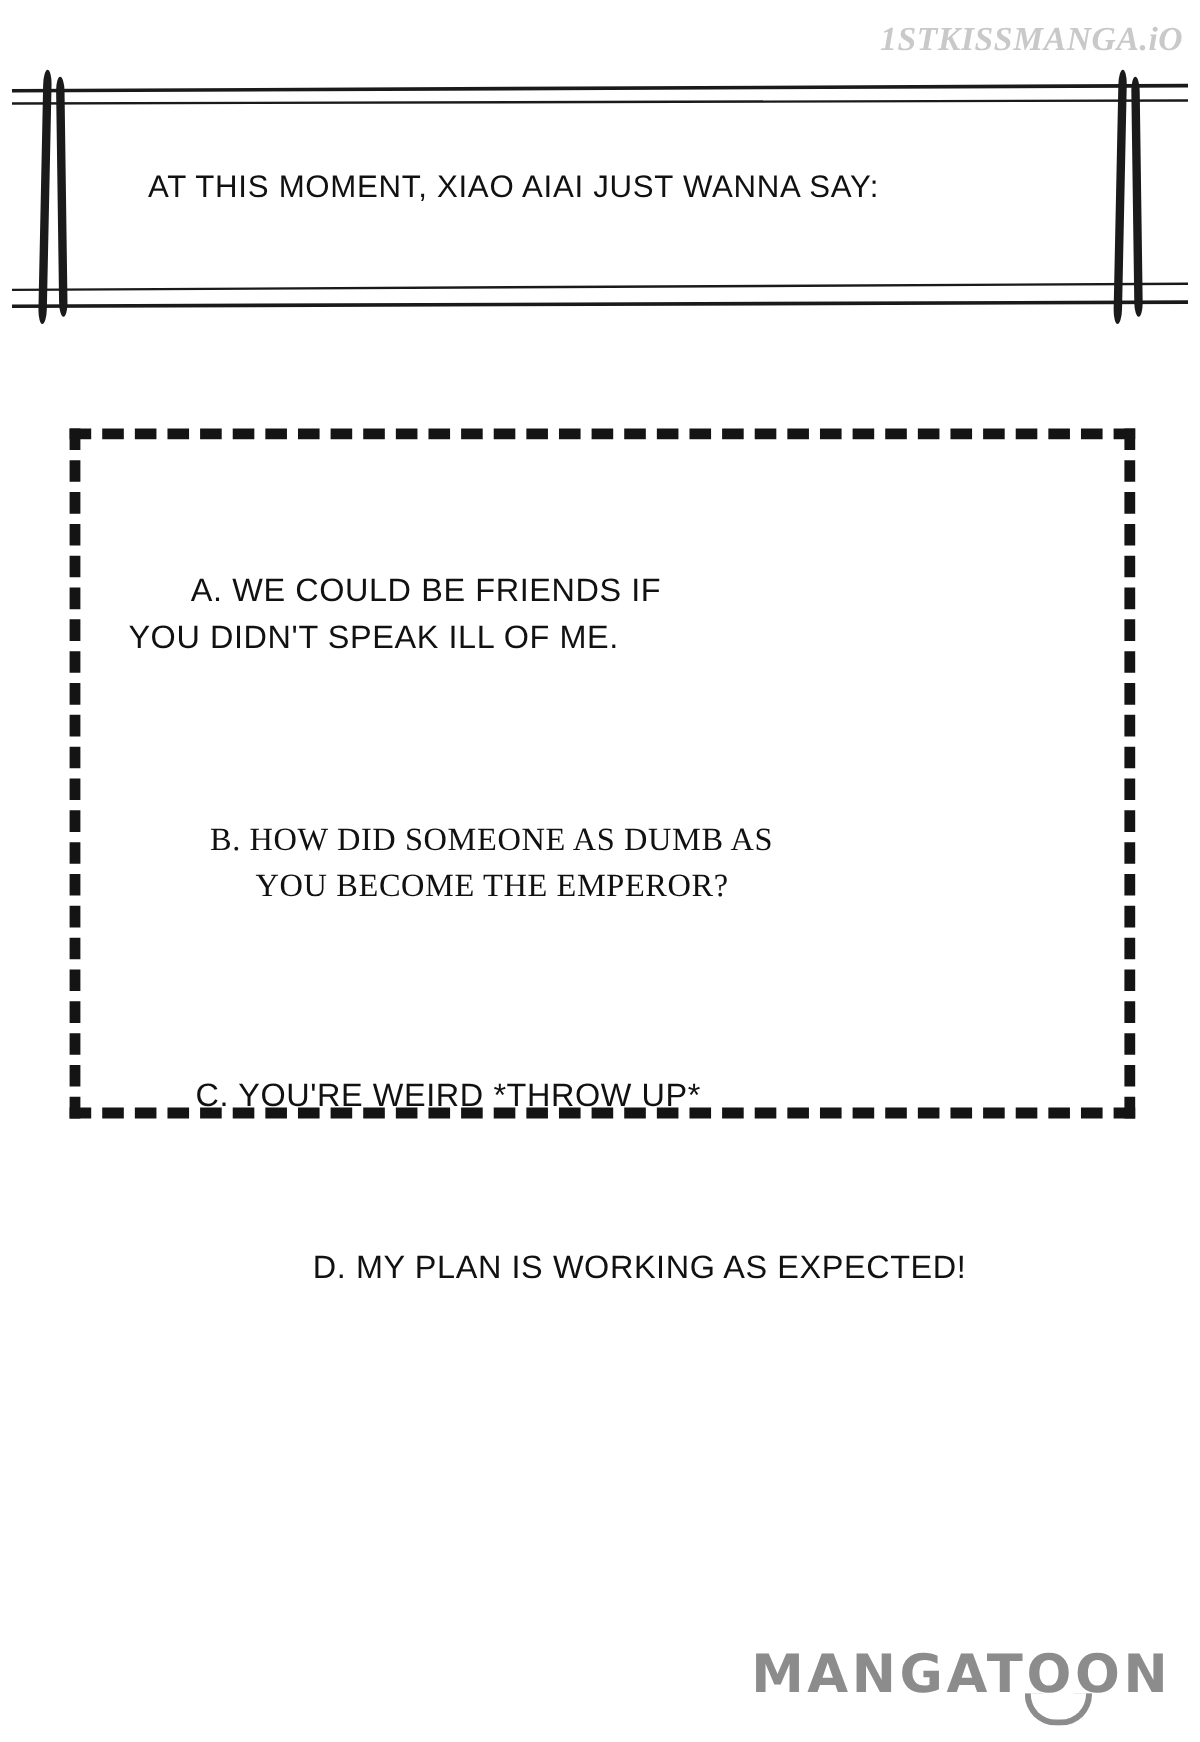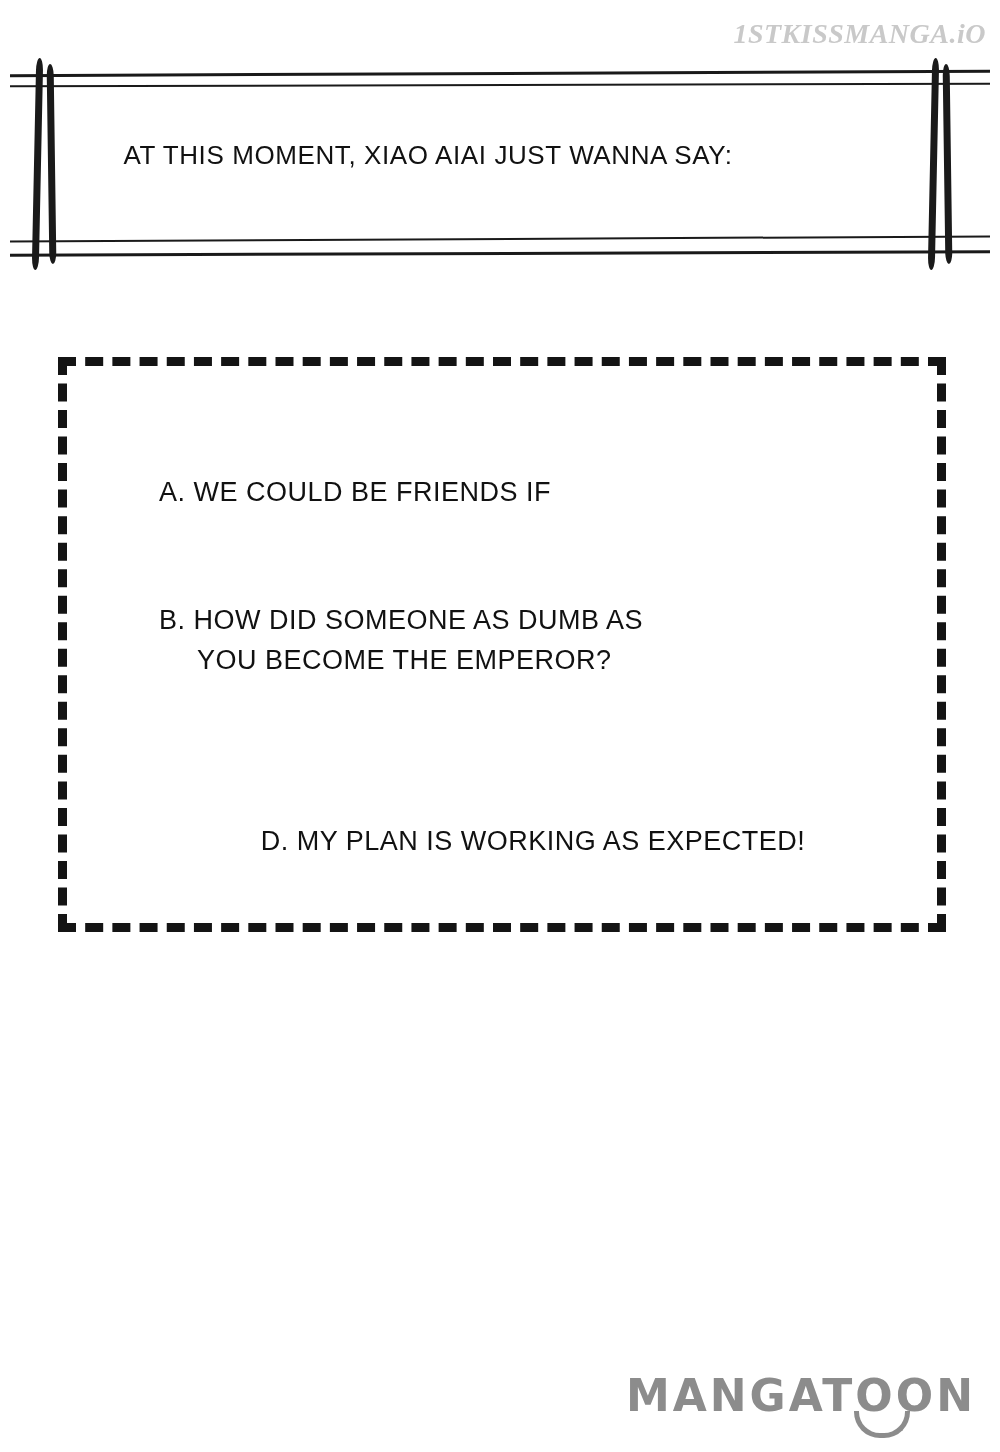--- a/index.html
+++ b/index.html
@@ -104,21 +104,21 @@
   .option {
     font-size: 27px;
     font-weight: 500;
     letter-spacing: 0.5px;
     line-height: 1.45;
     color: #111111;
     white-space: pre-line;
   }
   .option.a { margin-left: 52px; margin-top: 16px; text-indent: 0; }
   .option.a .l2 { display:block; margin-left: -52px; }
-  .option.b { margin-left: 52px; margin-top: 50px; }
+  .option.b { margin-left: 68px; margin-top: 50px; font-family: Liberation Serif, serif; }
   .option.b .l2 { display:block; margin-left: 38px; }
   .option.c { margin-left: 56px; margin-top: 58px; }
   .option.d { margin-left: 62px; margin-top: 64px; text-align: center; }
 
   
   .brand {
     position: absolute;
     right: 24px;
     bottom: 34px;
     text-align: right;
@@ -162,24 +162,28 @@
       <span class="b2"></span>
   </div>
 
   <div class="banner-text">AT THIS MOMENT, XIAO AIAI JUST WANNA SAY:</div>
 </div>
 
 <div class="options-box">
   <div class="options-inner">
     <div class="option a">
       <span>A. WE COULD BE FRIENDS IF</span>
+      <span class="l2">YOU DIDN'T SPEAK ILL OF ME.</span>
     </div>
     <div class="option b">
       <span>B. HOW DID SOMEONE AS DUMB AS</span>
       <span class="l2">YOU BECOME THE EMPEROR?</span>
+    </div>
+    <div class="option c">
+      <span>C. YOU'RE WEIRD *THROW UP*</span>
     </div>
     <div class="option d">
       <span>D. MY PLAN IS WORKING AS EXPECTED!</span>
     </div>
   </div>
 </div>
 
 <div class="brand">
   <div class="brand-text">MANGATOON</div>
   <div class="brand-smile"></div>

